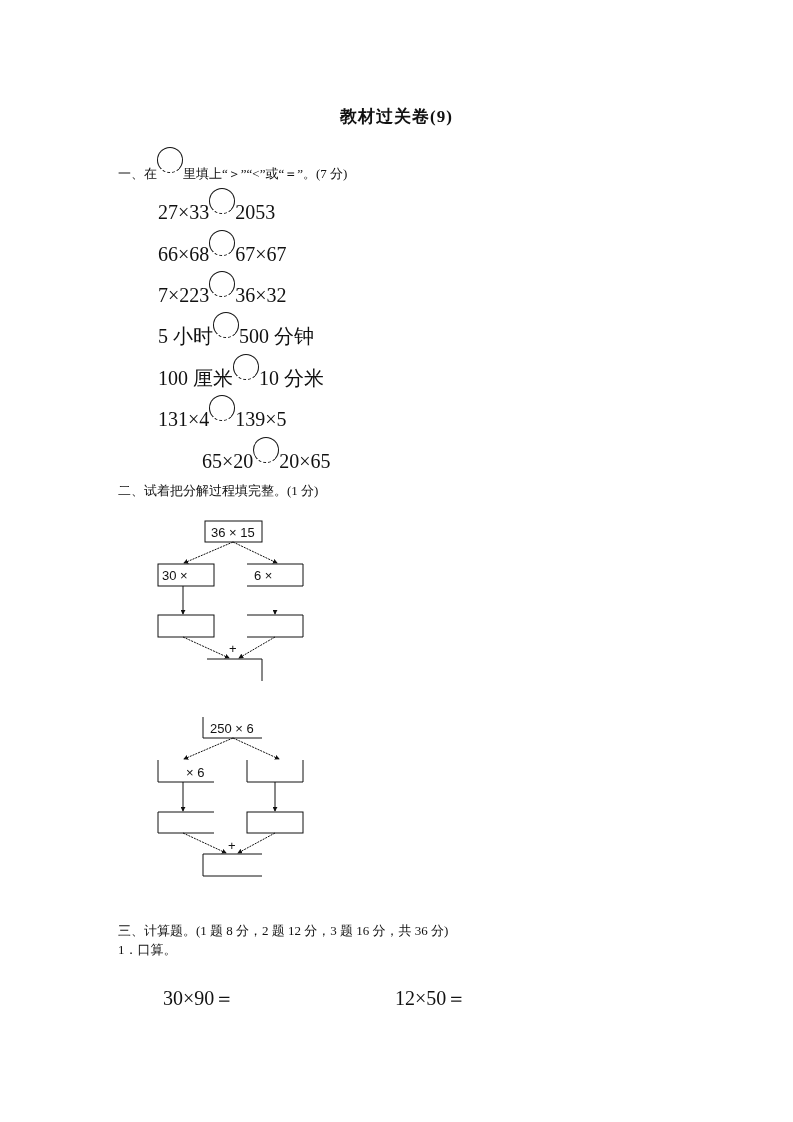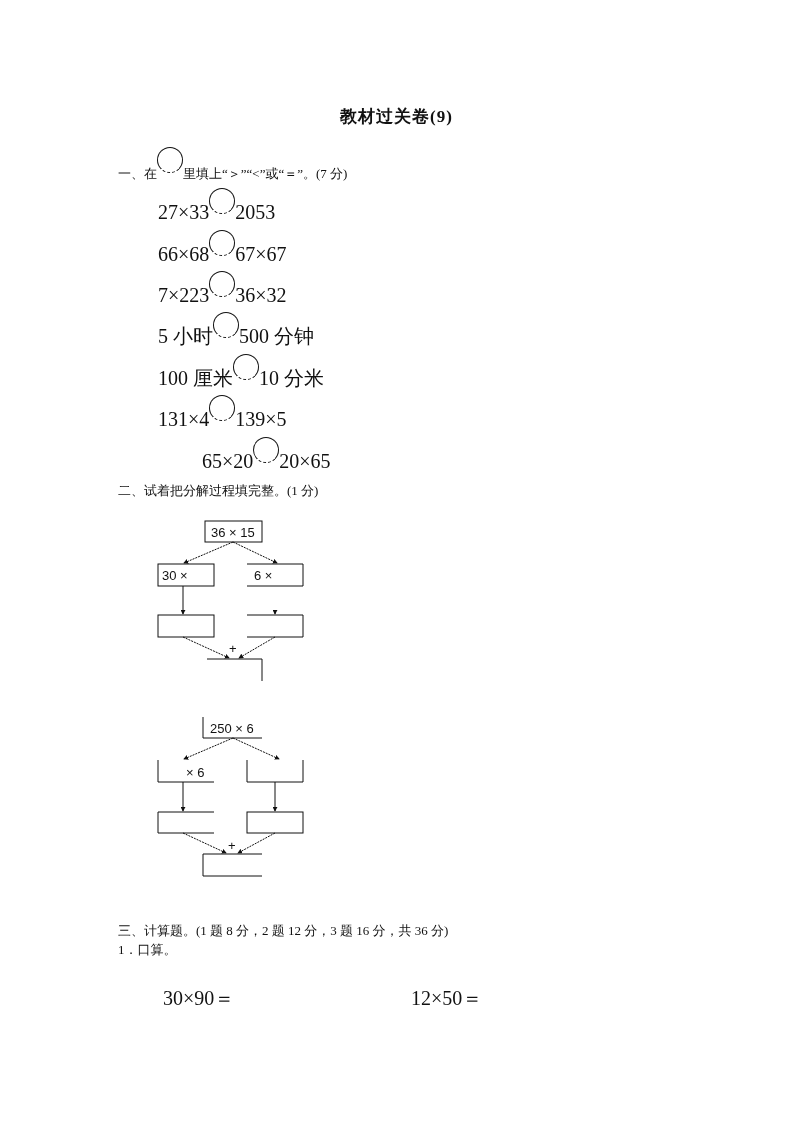--- a/index.html
+++ b/index.html
@@ -98,13 +98,13 @@
     <polyline points="262,854 203,854 203,876 262,876"></polyline>
   </g>
   <text class="ftext" x="210" y="733">250 × 6</text>
   <text class="ftext" x="186" y="777">× 6</text>
   <text class="ftext" x="228" y="850">+</text>
 </svg>
 
 <div class="abs sec" style="left:118px; top:898px;margin-top:24px;">三、计算题。(1 题 8 分，2 题 12 分，3 题 16 分，共 36 分)</div>
 <div class="abs sec" style="left:118px; top:941px;text-align:center;">1．口算。</div>
 <div class="abs row" style="left:163px; top:985px;">30×90＝</div>
-<div class="abs row" style="left:395px; top:985px;margin-left:16px;">12×50＝</div>
+<div class="abs row" style="left:395px; top:985px;">12×50＝</div>
 
 </body></html>

